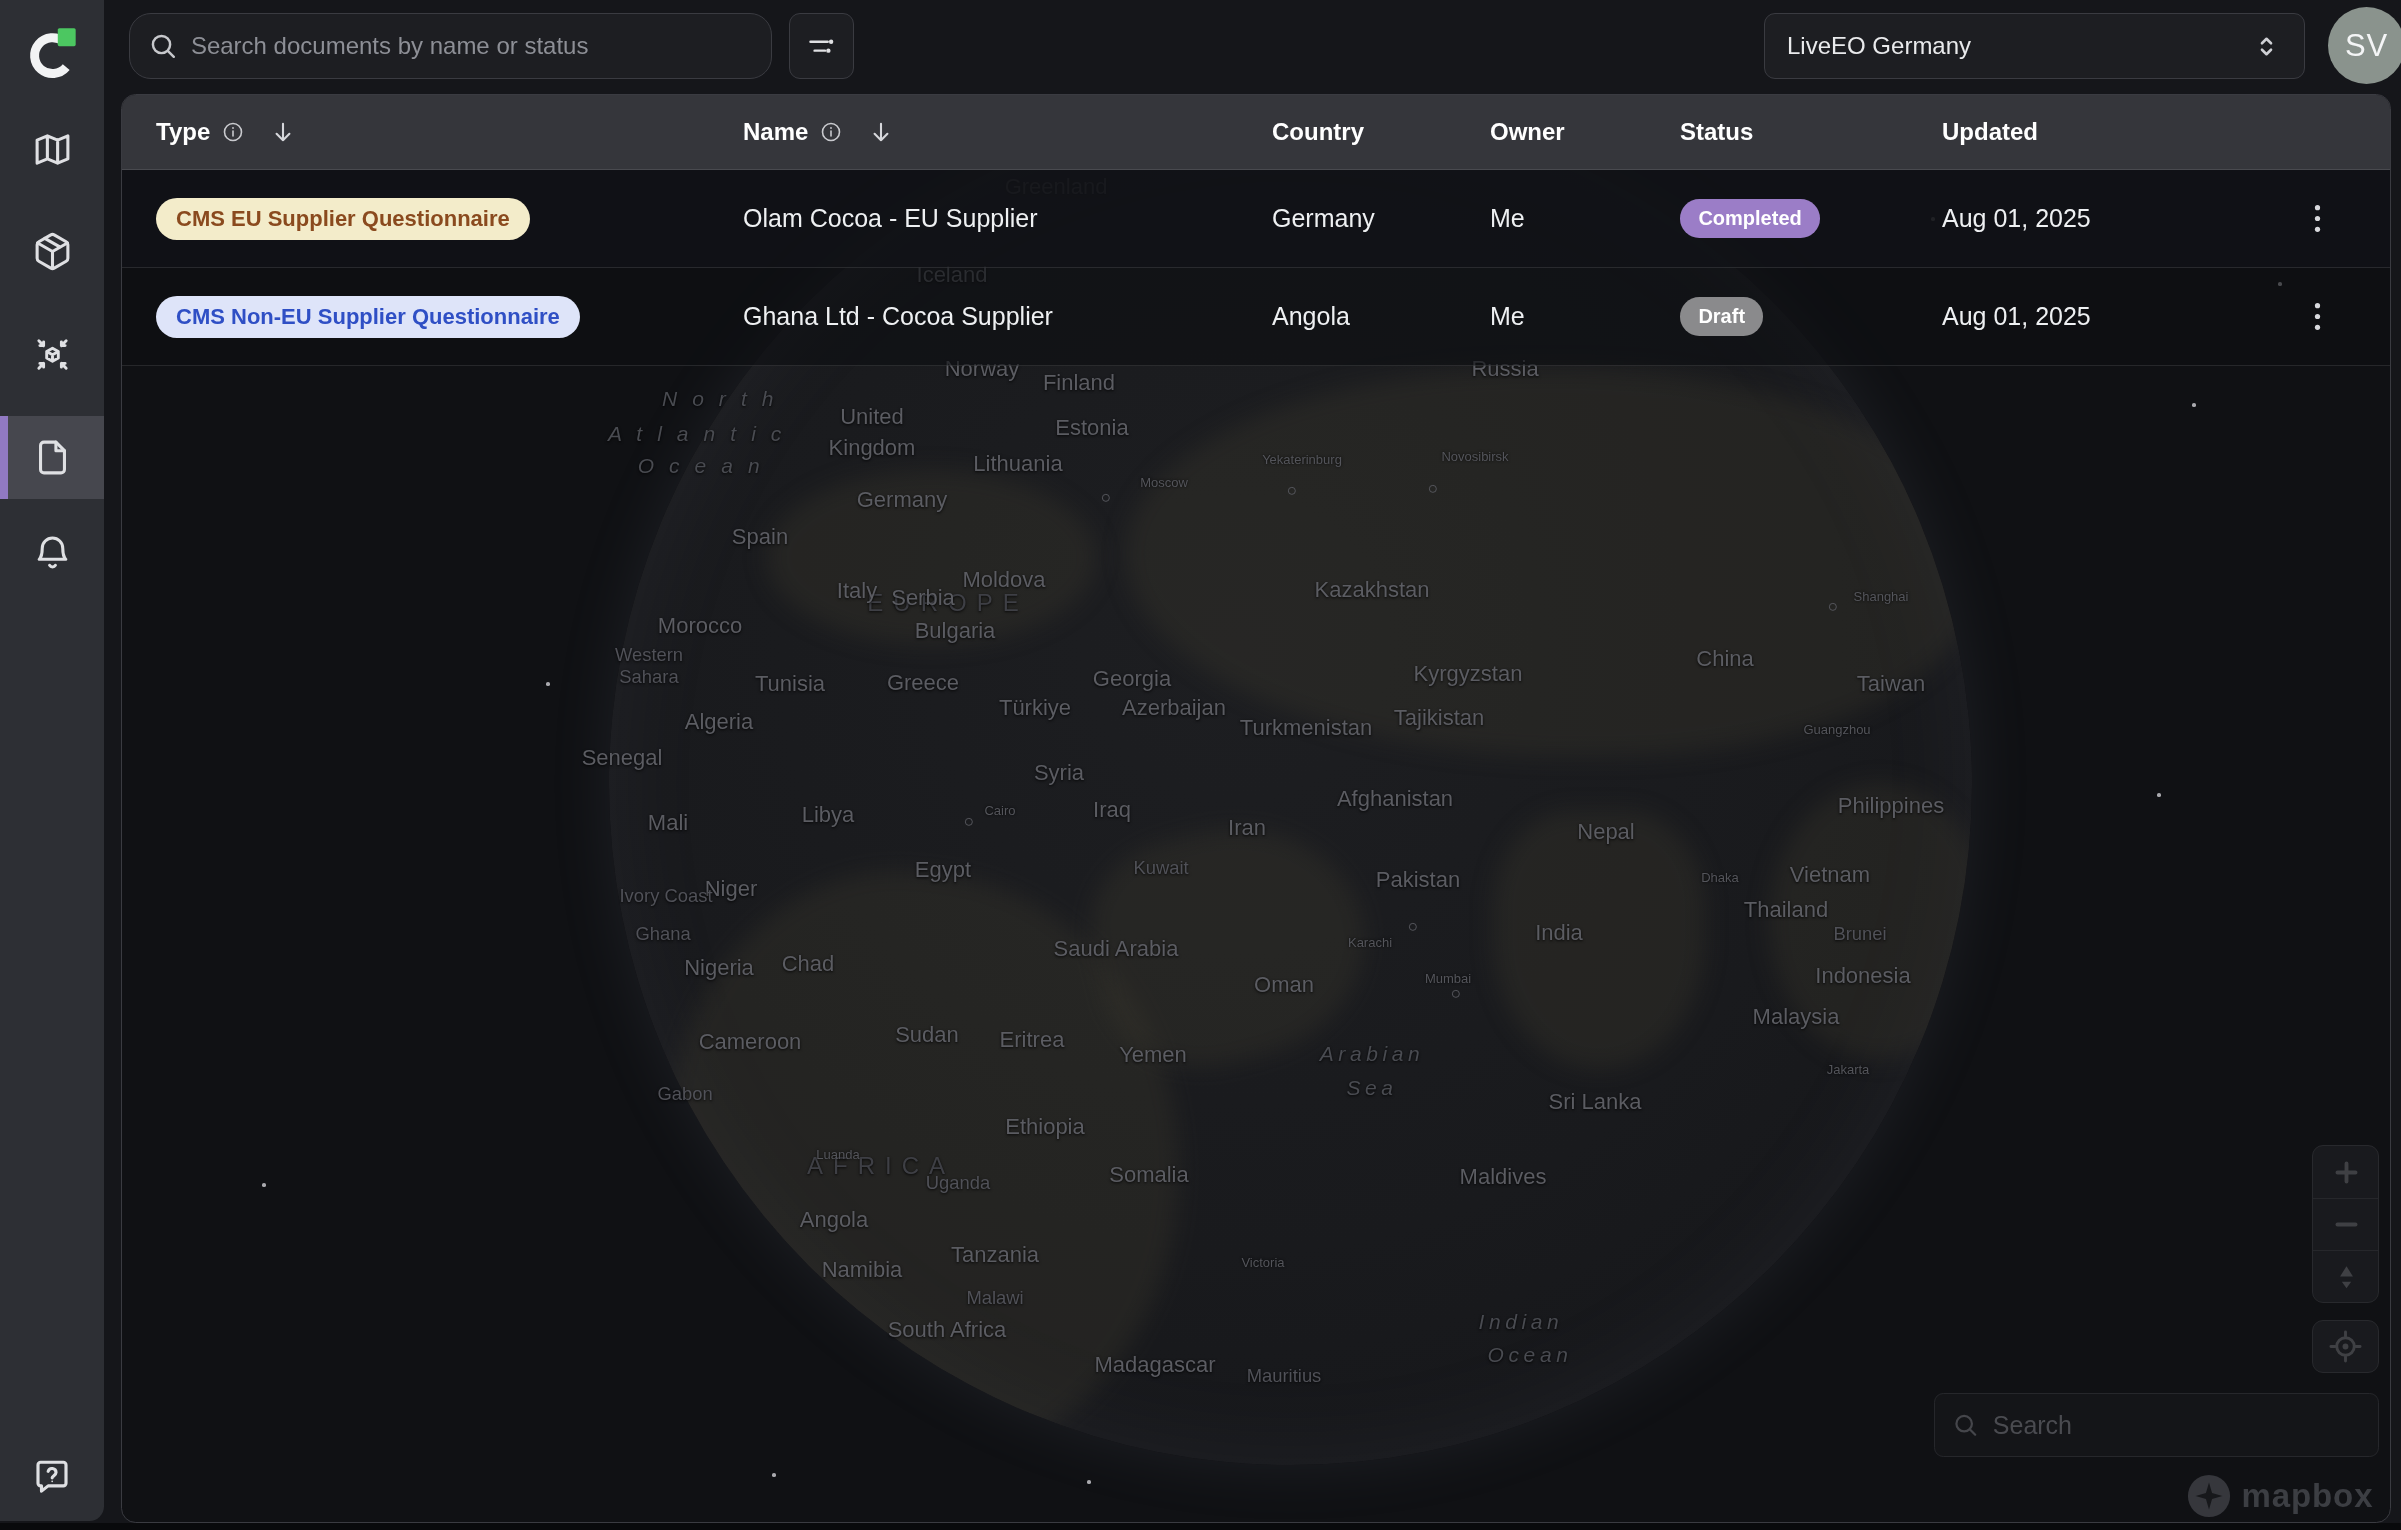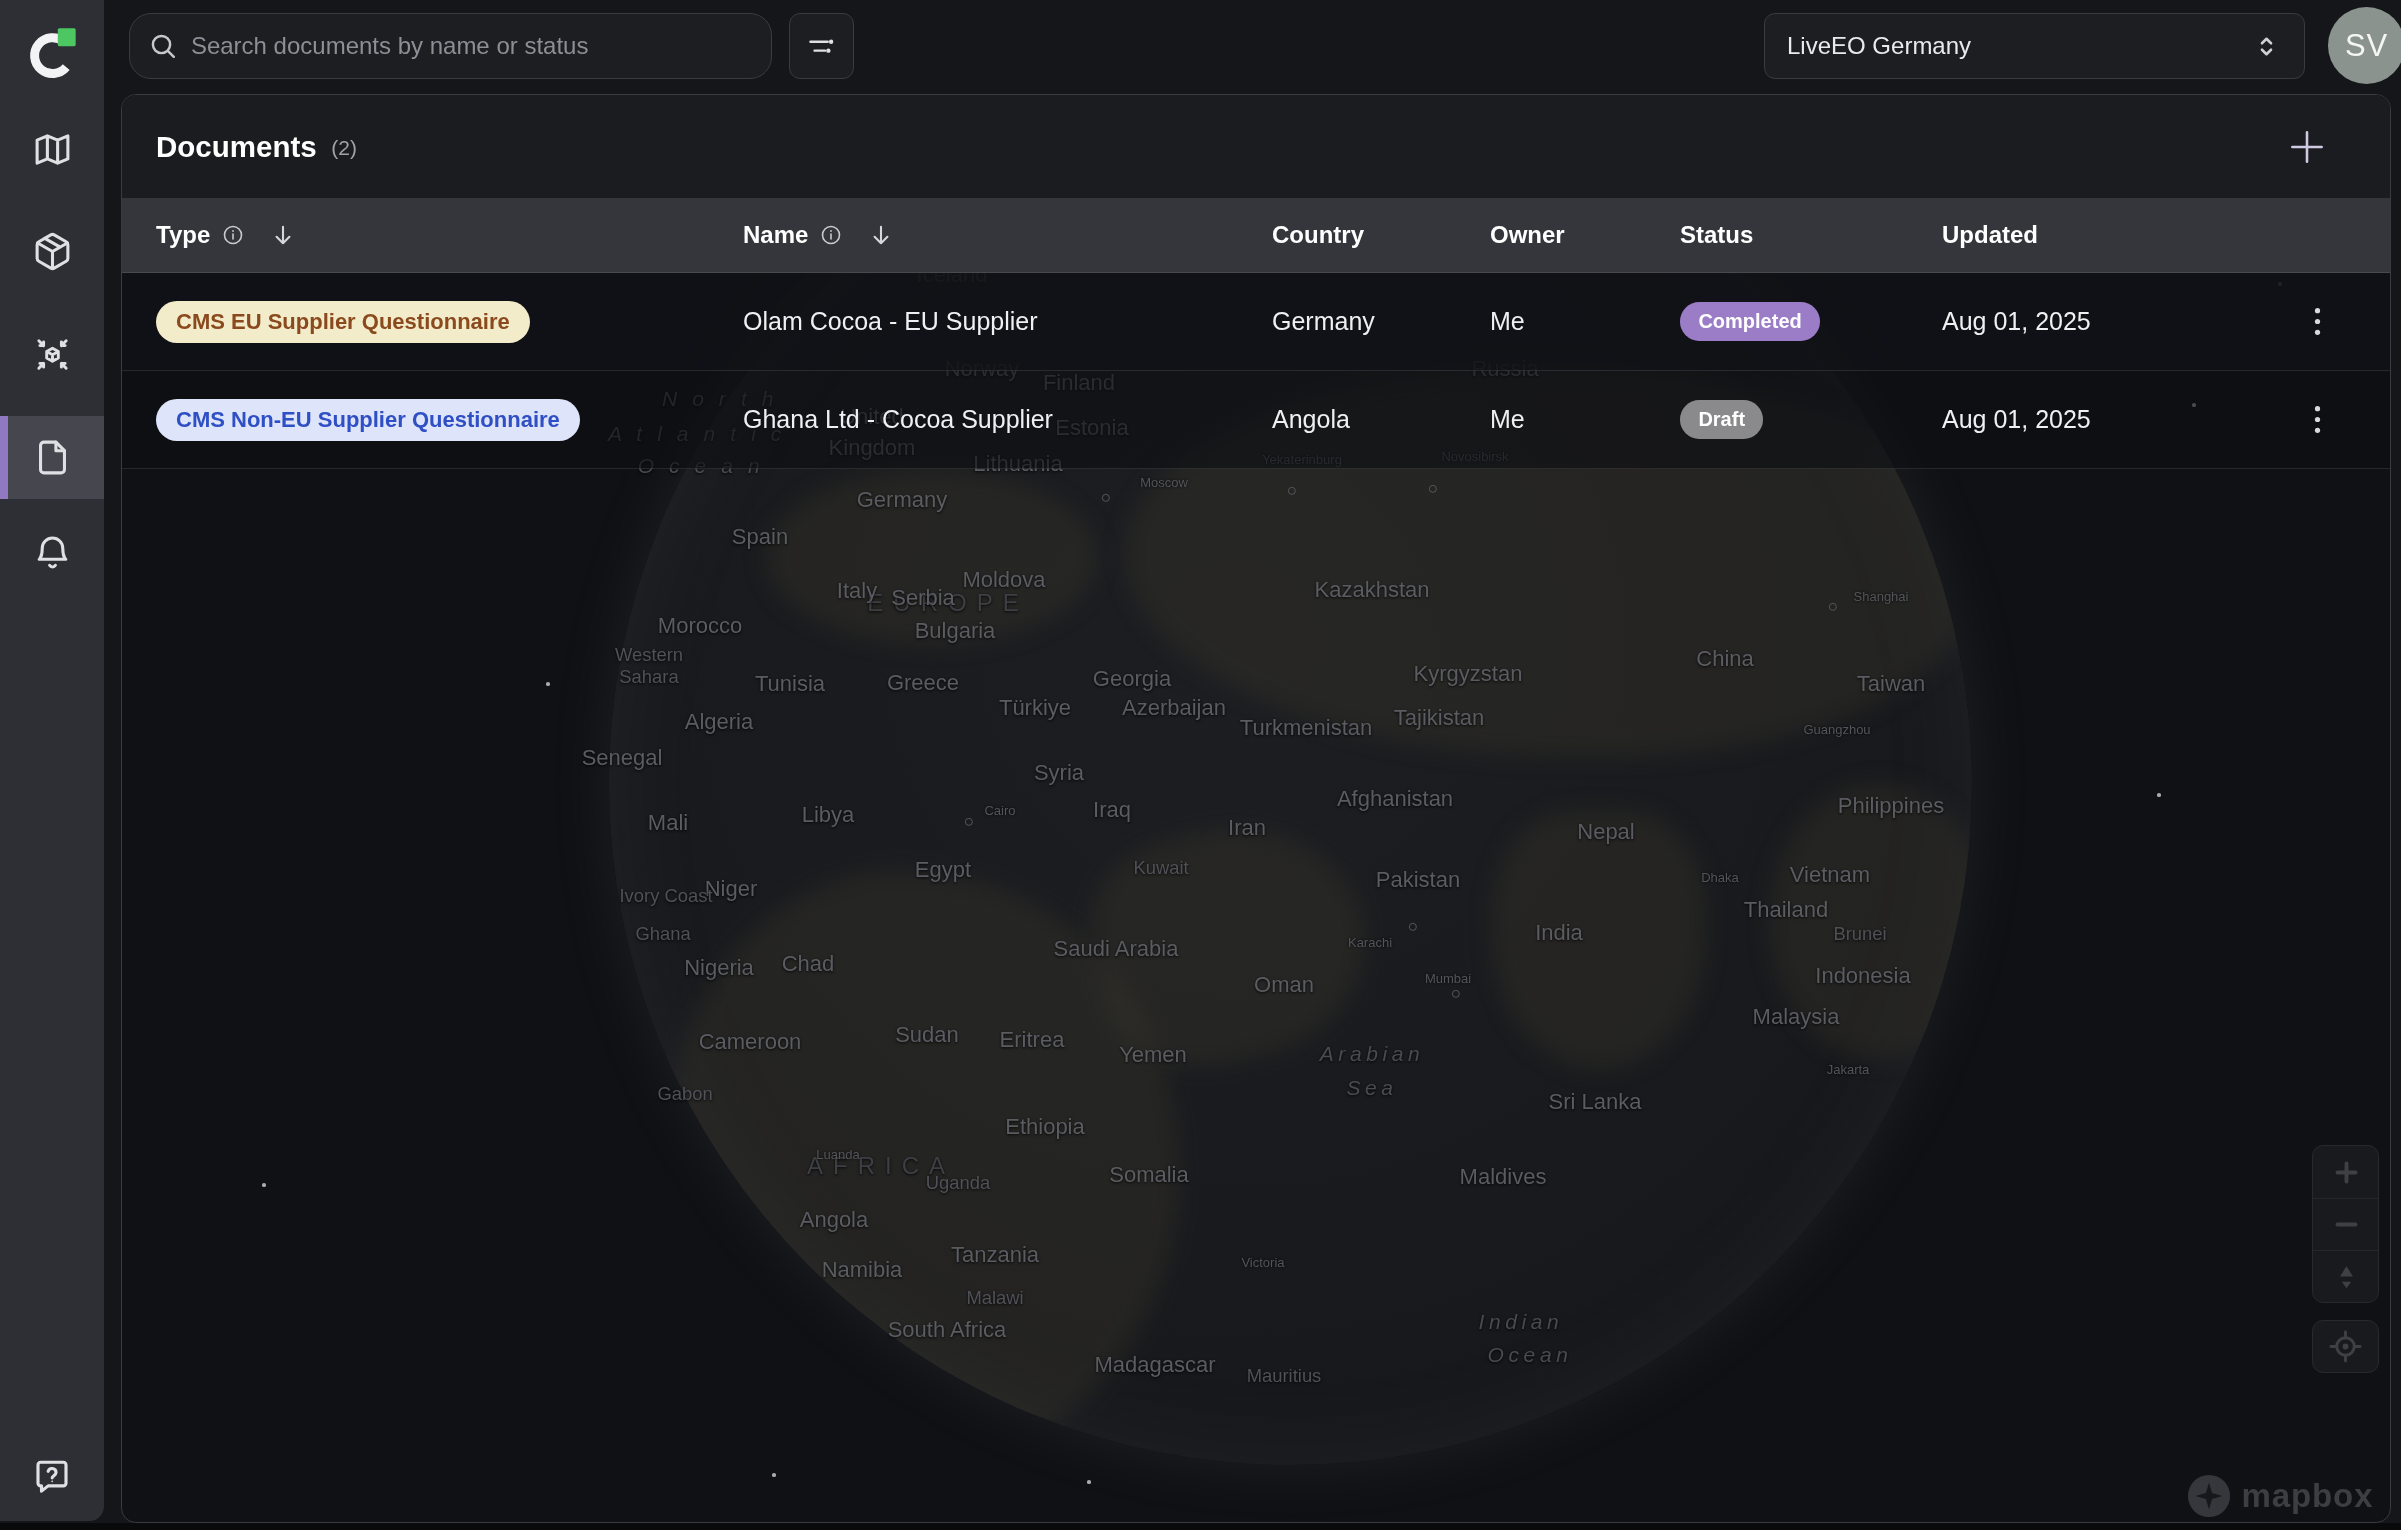--- a/index.html
+++ b/index.html
@@ -244,29 +244,20 @@
         <span class="mdot" style="left: 984px; top: 403px;"></span>
         <span class="mdot" style="left: 1170px; top: 396px;"></span>
         <span class="mdot" style="left: 1311px; top: 394px;"></span>
         <span class="mdot" style="left: 847px; top: 727px;"></span>
         <span class="mdot" style="left: 1291px; top: 832px;"></span>
         <span class="mdot" style="left: 1334px; top: 899px;"></span>
         <span class="mdot" style="left: 1711px; top: 512px;"></span>
       </div>
 
     <section class="doc-panel">
-      <div class="doc-head">
-        <span class="doc-title">Documents</span>
-        <span class="doc-count">(2)</span>
-        <div class="add-btn">
-          <svg width="44" height="44" viewBox="0 0 24 24" fill="none" stroke="#cfc9e4" stroke-width="1.4" stroke-linecap="round">
-              <path d="M12 4v16M4 12h16"></path>
-            </svg>
-        </div>
-      </div>
 
       <div class="grid-row thead">
         <div class="th">
           <span>Type</span>
           <span class="info">
             <svg width="24" height="24" viewBox="0 0 24 24" fill="none" stroke="#c9cace" stroke-width="1.6" stroke-linecap="round">
                 <circle cx="12" cy="12" r="8.5"></circle>
                 <path d="M12 11v5"></path>
                 <circle cx="12" cy="8" r="0.9" fill="#c9cace" stroke="none"></circle>
               </svg>
@@ -350,20 +341,27 @@
           </svg>
       </div>
     </div>
     <div class="locatebtn">
       <svg width="35" height="35" viewBox="0 0 24 24" fill="none" stroke="currentColor" stroke-width="2" stroke-linecap="round">
           <circle cx="12" cy="12" r="6"></circle>
           <circle cx="12" cy="12" r="2" fill="currentColor" stroke="none"></circle>
           <path d="M12 2v3M12 19v3M2 12h3M19 12h3"></path>
         </svg>
     </div>
+    <div class="mapsearch">
+      <svg width="29.5" height="29.5" viewBox="0 0 24 24" fill="none" stroke="currentColor" stroke-width="2" stroke-linecap="round">
+          <circle cx="11" cy="11" r="7"></circle>
+          <path d="M16.5 16.5L21 21"></path>
+        </svg>
+      <input placeholder="Search" style="">
+    </div>
     <div class="mapbox-attr">
       <svg width="46" height="46" viewBox="0 0 48 48">
           <circle cx="24" cy="24" r="22" fill="#36373c"></circle>
           <path d="M24 10l3.2 10.8L38 24l-10.8 3.2L24 38l-3.2-10.8L10 24l10.8-3.2z" fill="#17181b"></path>
         </svg>
       <span class="word">mapbox</span>
     </div>
   </div>
 
   <div class="topbar">

